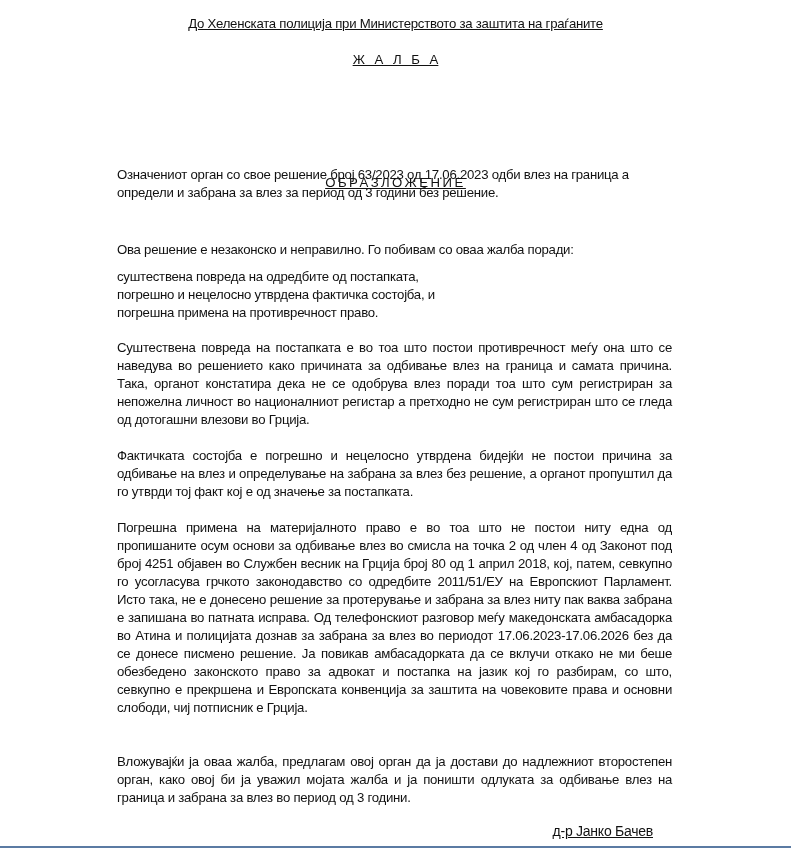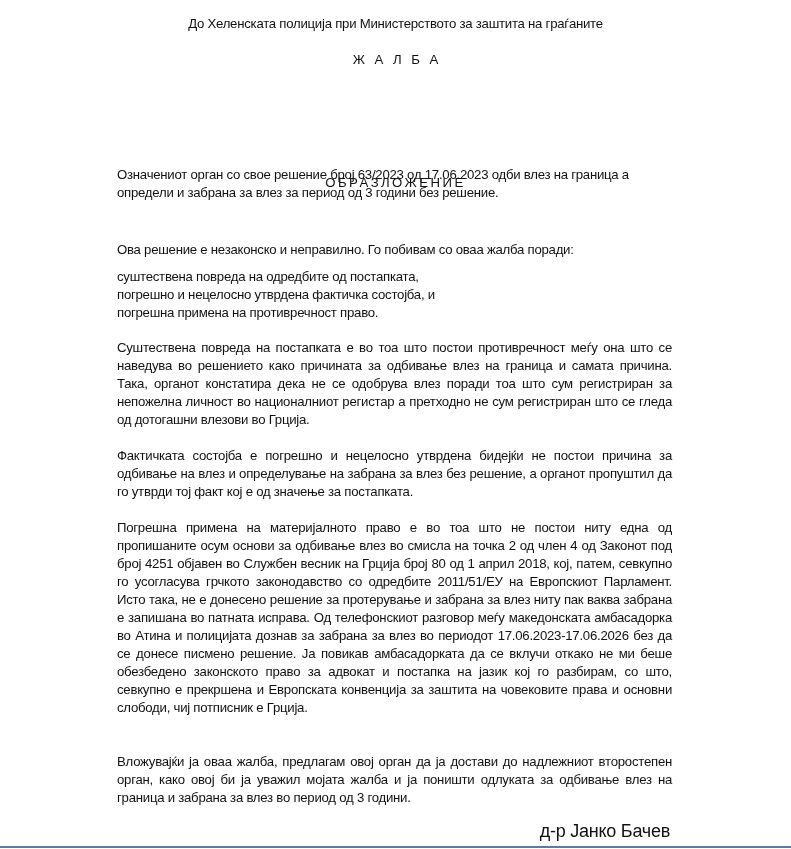--- a/index.html
+++ b/index.html
@@ -11,28 +11,28 @@
     .page {
       position: absolute; left: 0; top: 0; width: 791px; height: 846px;
       background: #ffffff;
       border-bottom: 2px solid #5b7ba3;
     }
     .text-block {
       position: absolute; left: 117px; width: 555px;
       font-size: 13.2px; line-height: 18px; letter-spacing: -0.25px;
     }
     .justify { text-align: justify; text-align-last: left; }
-    .center { position: absolute; left: 0; width: 791px; text-align: center; font-size: 13.2px; line-height: 18px; letter-spacing: -0.25px; }
+    .center { position: absolute; left: 0; width: 791px; text-align: center; font-size: 13.2px; line-height: 18px; letter-spacing: -0.25px; text-decoration: underline; }
     .addressee { top: 15px; }
     .title { top: 51px; letter-spacing: 0; word-spacing: 6px; }
     .subtitle { top: 142px; letter-spacing: 2.5px; margin-top: 32px; }
     .line { display: block; }
     .signature {
-      position: absolute; right: 121px; top: 822px;
-      font-size: 18px; line-height: 18px; letter-spacing: -0.25px;
+      position: absolute; right: 138px; top: 822px;
+      font-size: 14px; line-height: 18px; letter-spacing: -0.25px; text-decoration: underline;
     }
   </style>
 </head>
 <body>
 
 <div class="page">
 
   <div class="center addressee">До Хеленската полиција при Министерството за заштита на граѓаните</div>
 
   <div class="center title">Ж  А  Л  Б  А</div>

